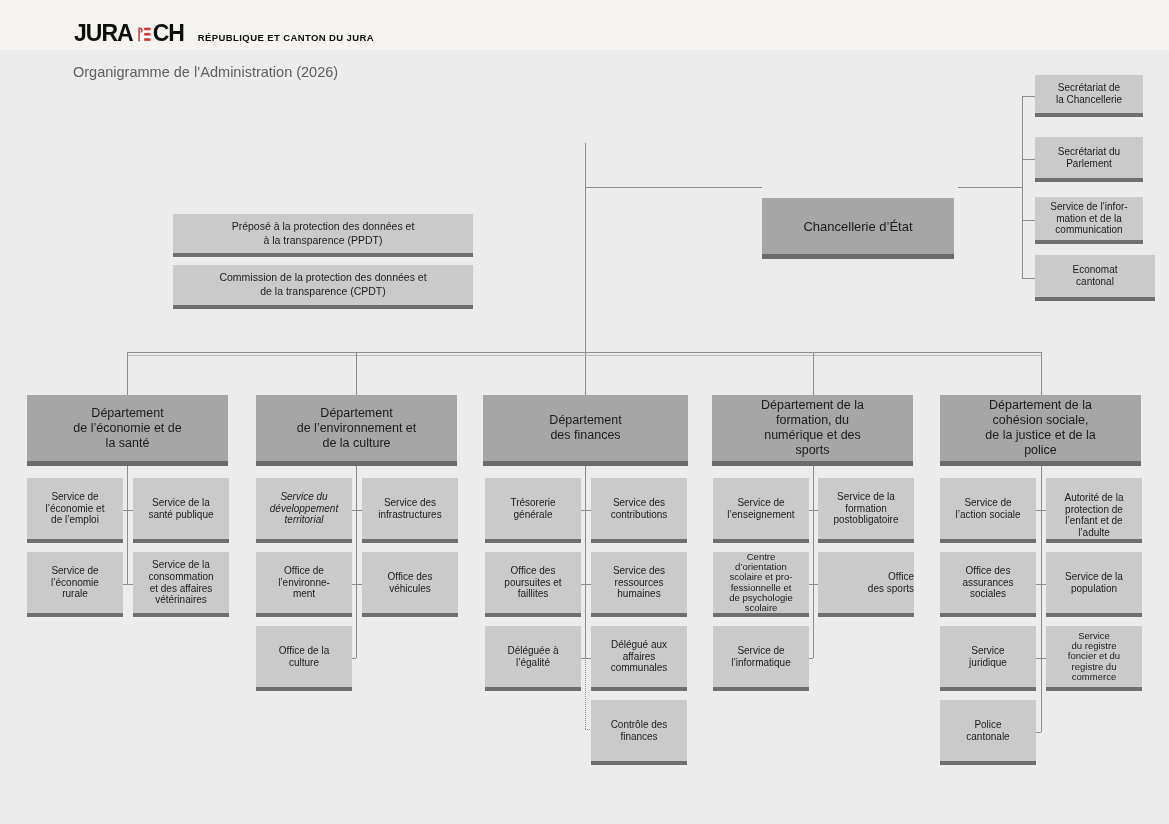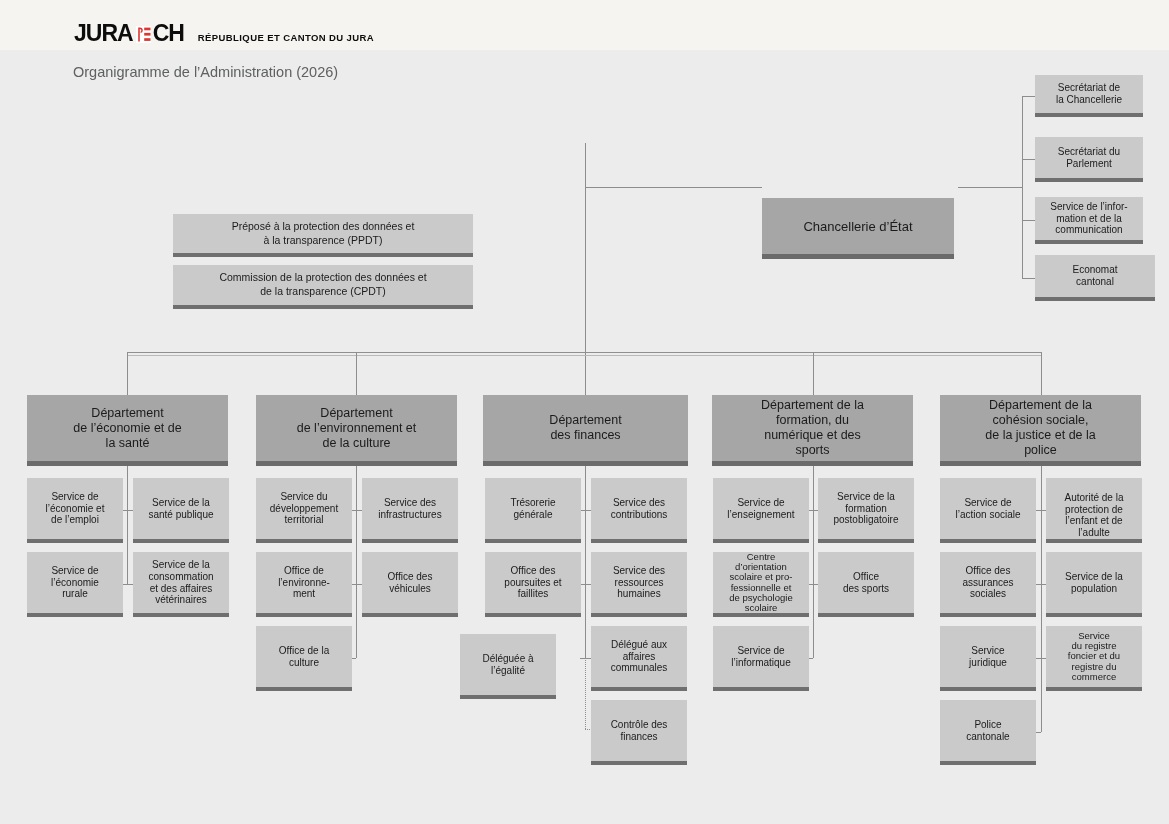--- a/index.html
+++ b/index.html
@@ -172,21 +172,21 @@
 l’économie
 rurale</span>
   </div>
   <div class="box light" style="left:133px;top:552px;width:96px;height:65px;">
     <span class="lbl svc-lbl">Service de la
 consommation
 et des affaires
 vétérinaires</span>
   </div>
 
-  <div class="box light" style="left:256px;top:478px;width:96px;height:65px;">
+  <div class="box light" style="left:256px;top:478px;width:96px;height:65px;font-style:italic;">
     <span class="lbl svc-lbl">Service du
 développement
 territorial</span>
   </div>
   <div class="box light" style="left:362px;top:478px;width:96px;height:65px;">
     <span class="lbl svc-lbl">Service des
 infrastructures</span>
   </div>
   <div class="box light" style="left:256px;top:552px;width:96px;height:65px;">
     <span class="lbl svc-lbl">Office de
@@ -213,21 +213,21 @@
   <div class="box light" style="left:485px;top:552px;width:96px;height:65px;">
     <span class="lbl svc-lbl">Office des
 poursuites et
 faillites</span>
   </div>
   <div class="box light" style="left:591px;top:552px;width:96px;height:65px;">
     <span class="lbl svc-lbl">Service des
 ressources
 humaines</span>
   </div>
-  <div class="box light" style="left:460px;top:626px;width:96px;height:65px;margin-top:8px;">
+  <div class="box light" style="left:485px;top:626px;width:96px;height:65px;">
     <span class="lbl svc-lbl">Déléguée à
 l’égalité</span>
   </div>
   <div class="box light" style="left:591px;top:626px;width:96px;height:65px;">
     <span class="lbl svc-lbl">Délégué aux
 affaires
 communales</span>
   </div>
   <div class="box light" style="left:591px;top:700px;width:96px;height:65px;text-align:center;">
     <span class="lbl svc-lbl">Contrôle des
@@ -244,21 +244,21 @@
 postobligatoire</span>
   </div>
   <div class="box light" style="left:713px;top:552px;width:96px;height:65px;">
     <span class="lbl svc-tight">Centre
 d’orientation
 scolaire et pro-
 fessionnelle et
 de psychologie
 scolaire</span>
   </div>
-  <div class="box light" style="left:818px;top:552px;width:96px;height:65px;">
+  <div class="box light" style="left:818px;top:552px;width:96px;height:65px;text-align:right;">
     <span class="lbl svc-lbl">Office
 des sports</span>
   </div>
   <div class="box light" style="left:713px;top:626px;width:96px;height:65px;">
     <span class="lbl svc-lbl">Service de
 l’informatique</span>
   </div>
 
   <div class="box light" style="left:940px;top:478px;width:96px;height:65px;">
     <span class="lbl svc-lbl">Service de

